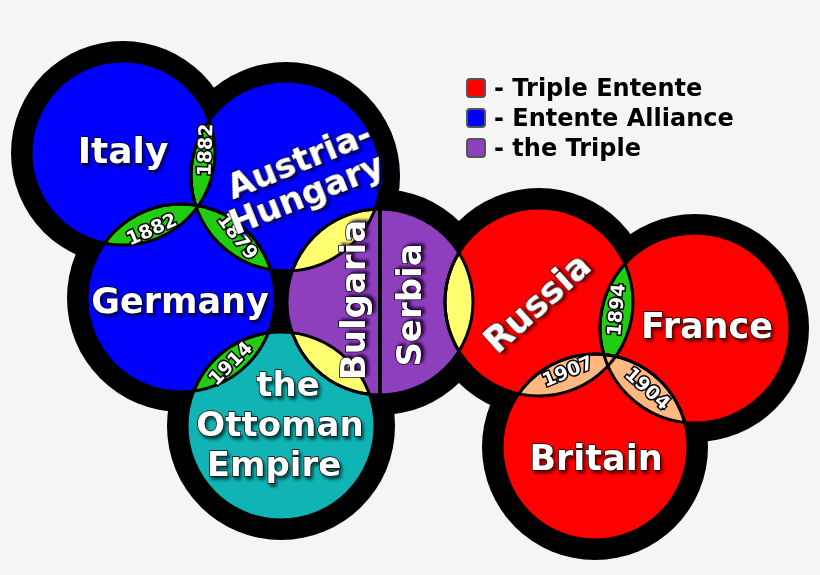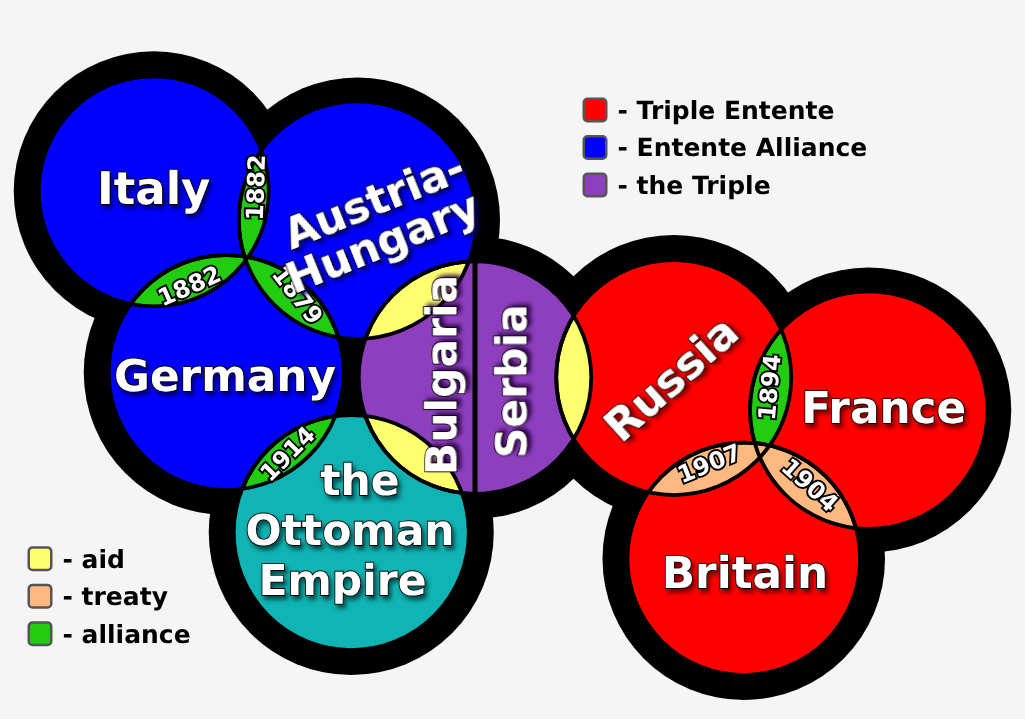--- a/index.html
+++ b/index.html
@@ -3,21 +3,21 @@
 <meta charset="utf-8">
 <style>
   html, body { margin: 0; padding: 0; background: #f5f5f5; }
   #stage { position: relative; width: 820px; height: 575px; overflow: hidden; background: #f5f5f5; }
   svg { position: absolute; left: 0; top: 0; }
   .lbl { font-family: "DejaVu Sans", "Liberation Sans", sans-serif; font-weight: bold; fill: #ffffff; stroke: #000; stroke-width: 1.4px; paint-order: stroke fill; }
   .yr { font-family: "DejaVu Sans", "Liberation Sans", sans-serif; font-weight: bold; fill: #ffffff; stroke: #000; stroke-width: 3px; paint-order: stroke fill; }
   .legend { position: absolute; font-family: "DejaVu Sans", "Liberation Sans", sans-serif; font-weight: bold; color: #000; }
   .legend-row { display: flex; align-items: center; height: 30px; }
   .swatch { width: 16px; height: 16px; border: 2.5px solid #555; border-radius: 4px; margin-right: 8px; box-sizing: content-box; }
-  .legend-text { font-size: 20px; white-space: nowrap; }
+  .legend-text { font-size: 24px; white-space: nowrap; }
 </style>
 </head>
 <body>
 
 <div id="stage">
   <svg width="820" height="575" viewBox="0 0 820 575">
     <defs>
       <clipPath id="c-italy">
           <circle cx="123" cy="153" r="92"></circle>
         </clipPath>
@@ -167,27 +167,13 @@
     <div class="legend-row">
       <span class="swatch" style="background:#0000ff;"></span>
       <span class="legend-text">- Entente Alliance</span>
     </div>
     <div class="legend-row">
       <span class="swatch" style="background:#8e3fbe;"></span>
       <span class="legend-text">- the Triple</span>
     </div>
   </div>
 
-  <div class="legend" style="left:22px; top:432px;">
-    <div class="legend-row">
-      <span class="swatch" style="background:#ffff70;"></span>
-      <span class="legend-text">- aid</span>
-    </div>
-    <div class="legend-row">
-      <span class="swatch" style="background:#ffb880;"></span>
-      <span class="legend-text">- treaty</span>
-    </div>
-    <div class="legend-row">
-      <span class="swatch" style="background:#22cc11;"></span>
-      <span class="legend-text">- alliance</span>
-    </div>
-  </div>
 </div>
 
 </body></html>

